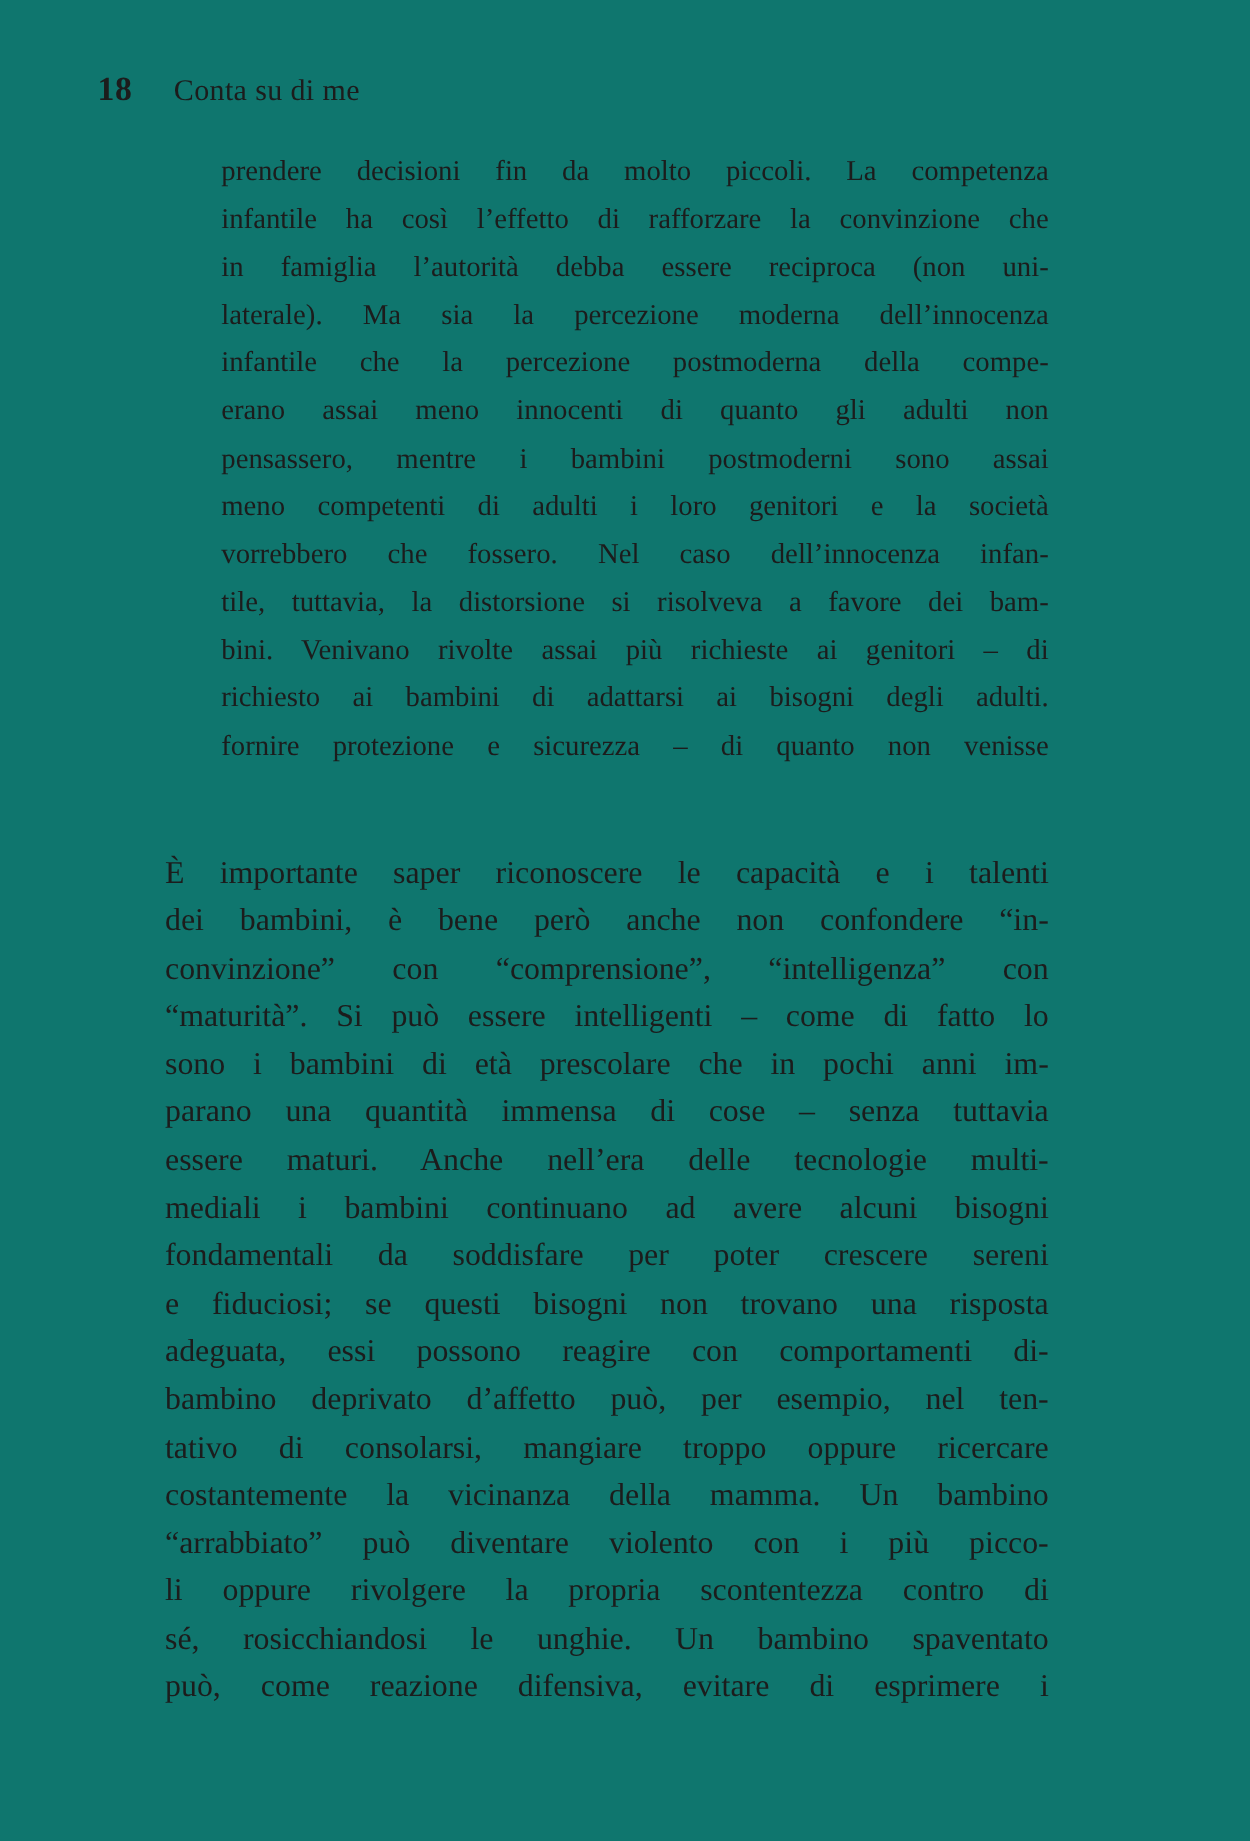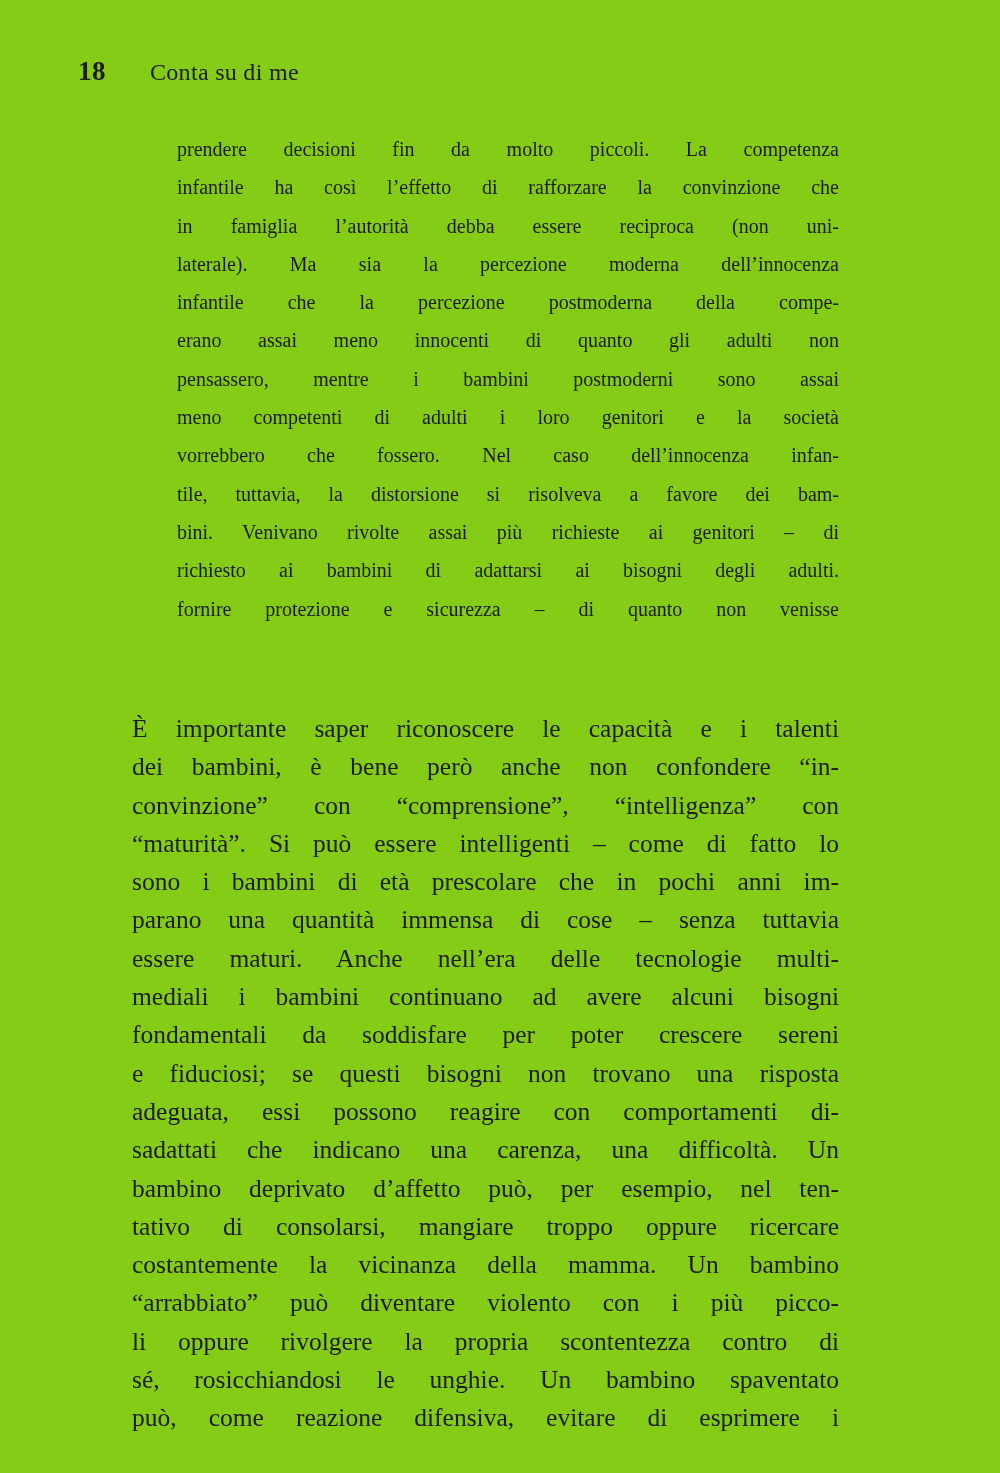--- a/index.html
+++ b/index.html
@@ -4,54 +4,54 @@
 <style>
   html, body {
     margin: 0;
     padding: 0;
     background: #ffffff;
   }
   .page {
     position: relative;
     width: 1000px;
     height: 1473px;
-    background: #84cc16;
+    background: #0f766e;
     color: #1c1c1c;
     font-family: "Liberation Serif", "DejaVu Serif", serif;
     overflow: hidden;
   }
   .page-header {
     position: absolute;
     left: 78px;
     top: 56px;
     display: flex;
     align-items: baseline;
     white-space: nowrap;
   }
   .page-number {
     font-size: 27px;
     font-weight: 700;
     letter-spacing: 0.5px;
   }
   .running-title {
     font-size: 24px;
-    margin-left: 44px;
+    margin-left: 33px;
     letter-spacing: 0.3px;
   }
   .quote-block {
     position: absolute;
     left: 177px;
-    top: 130px;
+    top: 118px;
     width: 662px;
-    font-size: 20px;
+    font-size: 23px;
   }
   .body-block {
     position: absolute;
     left: 132px;
-    top: 710px;
+    top: 679px;
     width: 707px;
     font-size: 25.5px;
   }
   .text-line {
     height: 38.3px;
     line-height: 38.3px;
     text-align: justify;
     text-align-last: justify;
     white-space: normal;
     overflow: visible;
@@ -88,21 +88,20 @@
       <div class="text-line">dei bambini, è bene però anche non confondere “in-</div>
       <div class="text-line">convinzione” con “comprensione”, “intelligenza” con</div>
       <div class="text-line">“maturità”. Si può essere intelligenti – come di fatto lo</div>
       <div class="text-line">sono i bambini di età prescolare che in pochi anni im-</div>
       <div class="text-line">parano una quantità immensa di cose – senza tuttavia</div>
       <div class="text-line">essere maturi. Anche nell’era delle tecnologie multi-</div>
       <div class="text-line">mediali i bambini continuano ad avere alcuni bisogni</div>
       <div class="text-line">fondamentali da soddisfare per poter crescere sereni</div>
       <div class="text-line">e fiduciosi; se questi bisogni non trovano una risposta</div>
       <div class="text-line">adeguata, essi possono reagire con comportamenti di-</div>
-      <div class="text-line">sadattati che indicano una carenza, una difficoltà. Un</div>
       <div class="text-line">bambino deprivato d’affetto può, per esempio, nel ten-</div>
       <div class="text-line">tativo di consolarsi, mangiare troppo oppure ricercare</div>
       <div class="text-line">costantemente la vicinanza della mamma. Un bambino</div>
       <div class="text-line">“arrabbiato” può diventare violento con i più picco-</div>
       <div class="text-line">li oppure rivolgere la propria scontentezza contro di</div>
       <div class="text-line">sé, rosicchiandosi le unghie. Un bambino spaventato</div>
       <div class="text-line">può, come reazione difensiva, evitare di esprimere i</div>
     </div>
 
 </div>

